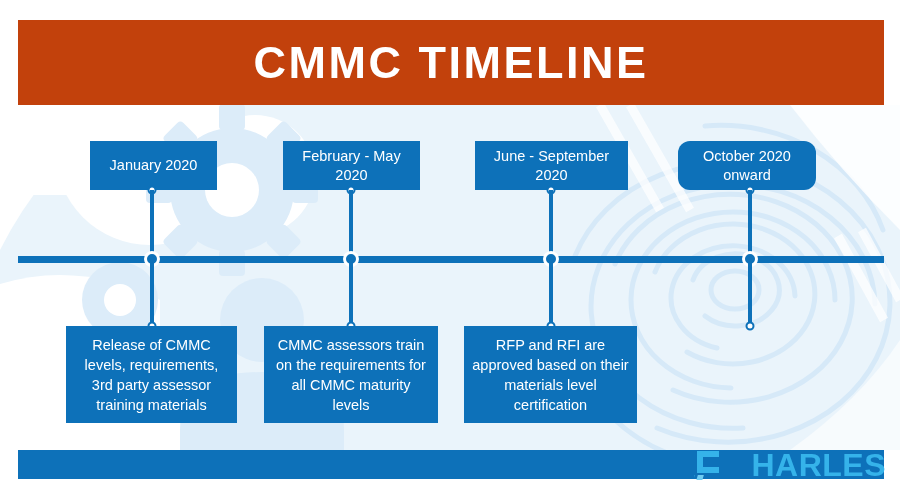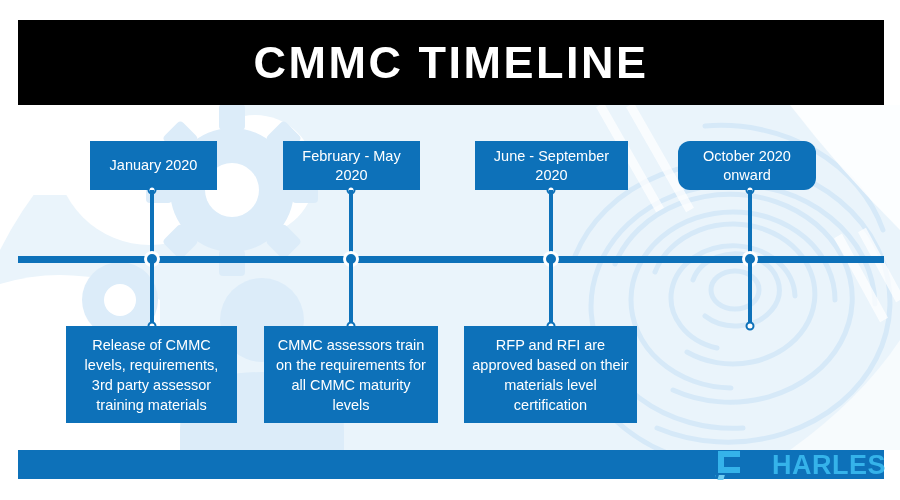--- a/index.html
+++ b/index.html
@@ -28,21 +28,21 @@
     pointer-events: none;
   }
 
   
   .header-bar {
     position: absolute;
     left: 18px;
     top: 20px;
     width: 866px;
     height: 85px;
-    background: #000000;
+    background: #c2410c;
     z-index: 5;
     display: flex;
     align-items: center;
     justify-content: center;
   }
   .header-title {
     color: #ffffff;
     font-size: 45px;
     font-weight: bold;
     letter-spacing: 2.5px;
@@ -157,21 +157,21 @@
     right: 14px;
     top: 449px;
     height: 32px;
     z-index: 7;
     display: flex;
     align-items: center;
     gap: 1px;
   }
   .logo-text {
     color: #35b3ea;
-    font-size: 27px;
+    font-size: 32px;
     font-weight: bold;
     letter-spacing: 0.5px;
     line-height: 1;
     font-family: "Liberation Sans", sans-serif;
     margin-left: 28px;
   }
 </style>
 </head>
 <body>
 

